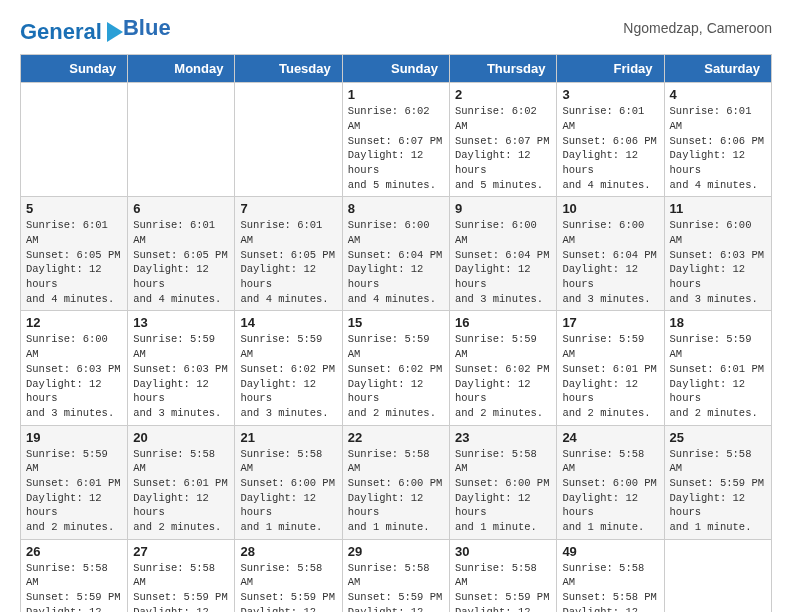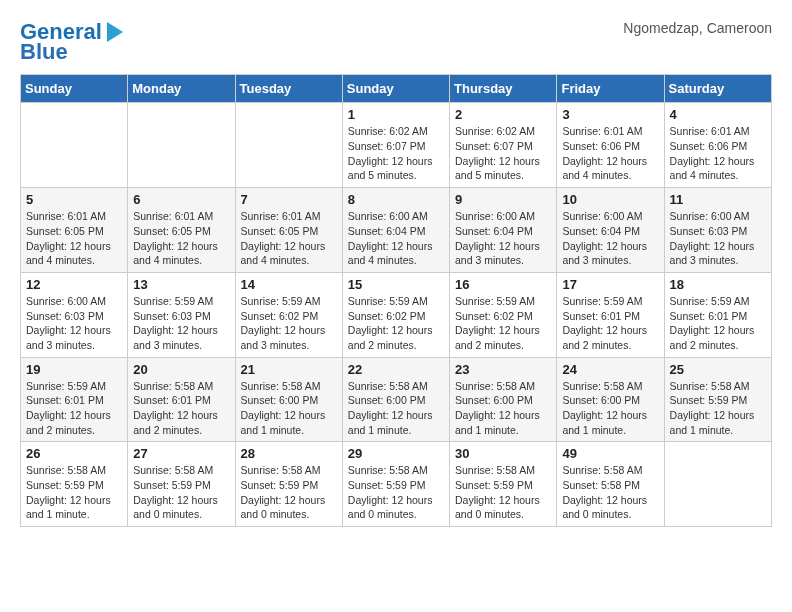--- a/index.html
+++ b/index.html
@@ -43,22 +43,22 @@
       color: #555;
     }
     .calendar {
       width: 100%;
       border-collapse: collapse;
       font-size: 11px;
     }
     .calendar th {
       background: #2a6db5;
       color: #fff;
-      padding: 6px 4px;
-      text-align: left;
+      padding: 6px 11px;
+      text-align: right;
       font-size: 13px;
       font-weight: bold;
       border: 1px solid #ccc;
     }
     .calendar td {
       border: 1px solid #ccc;
       vertical-align: top;
       padding: 4px 5px;
       width: 108px;
       min-height: 80px;
@@ -70,34 +70,35 @@
     .day-number {
       font-size: 13px;
       font-weight: bold;
       color: #222;
       margin-bottom: 2px;
     }
     .day-info {
       color: #333;
       font-size: 10.5px;
       line-height: 1.4;
+      font-family: Liberation Mono, monospace;
     }
     .empty-cell {
       background: #f9f9f9;
     }
     .row-alt td {
       background: #efefef;
     }
   </style>
 </head>
 <body>
 
 <div class="header">
   <div class="logo">
-    <div style="display:flex;flex-direction:column;align-items:flex-start;">
+    <div style="display:flex;flex-direction:row;align-items:flex-start;">
       <div style="display:flex;align-items:center;">
         <span class="logo-text">
           <span>General</span>
         </span>
         <div style="width:0;height:0;border-top:10px solid transparent;border-bottom:10px solid transparent;border-left:16px solid #2a9fd6;margin-left:5px;margin-top:0;"></div>
       </div>
       <span class="logo-text" style="color:#2a6db5;margin-top:-4px;">Blue</span>
     </div>
   </div>
   <div class="title-section">

